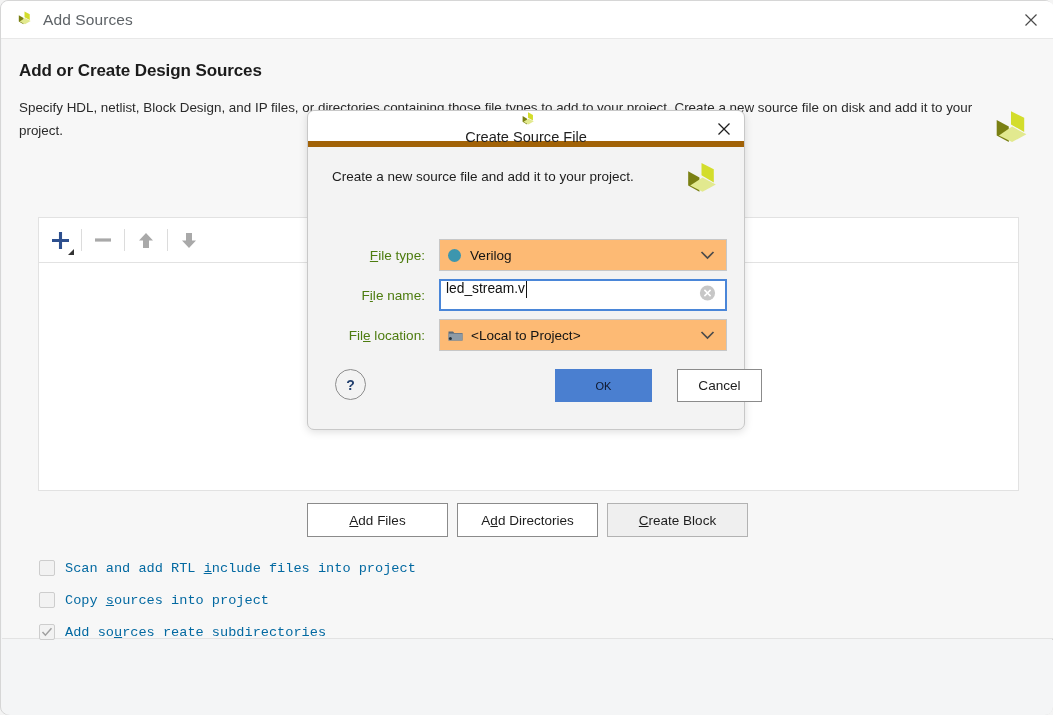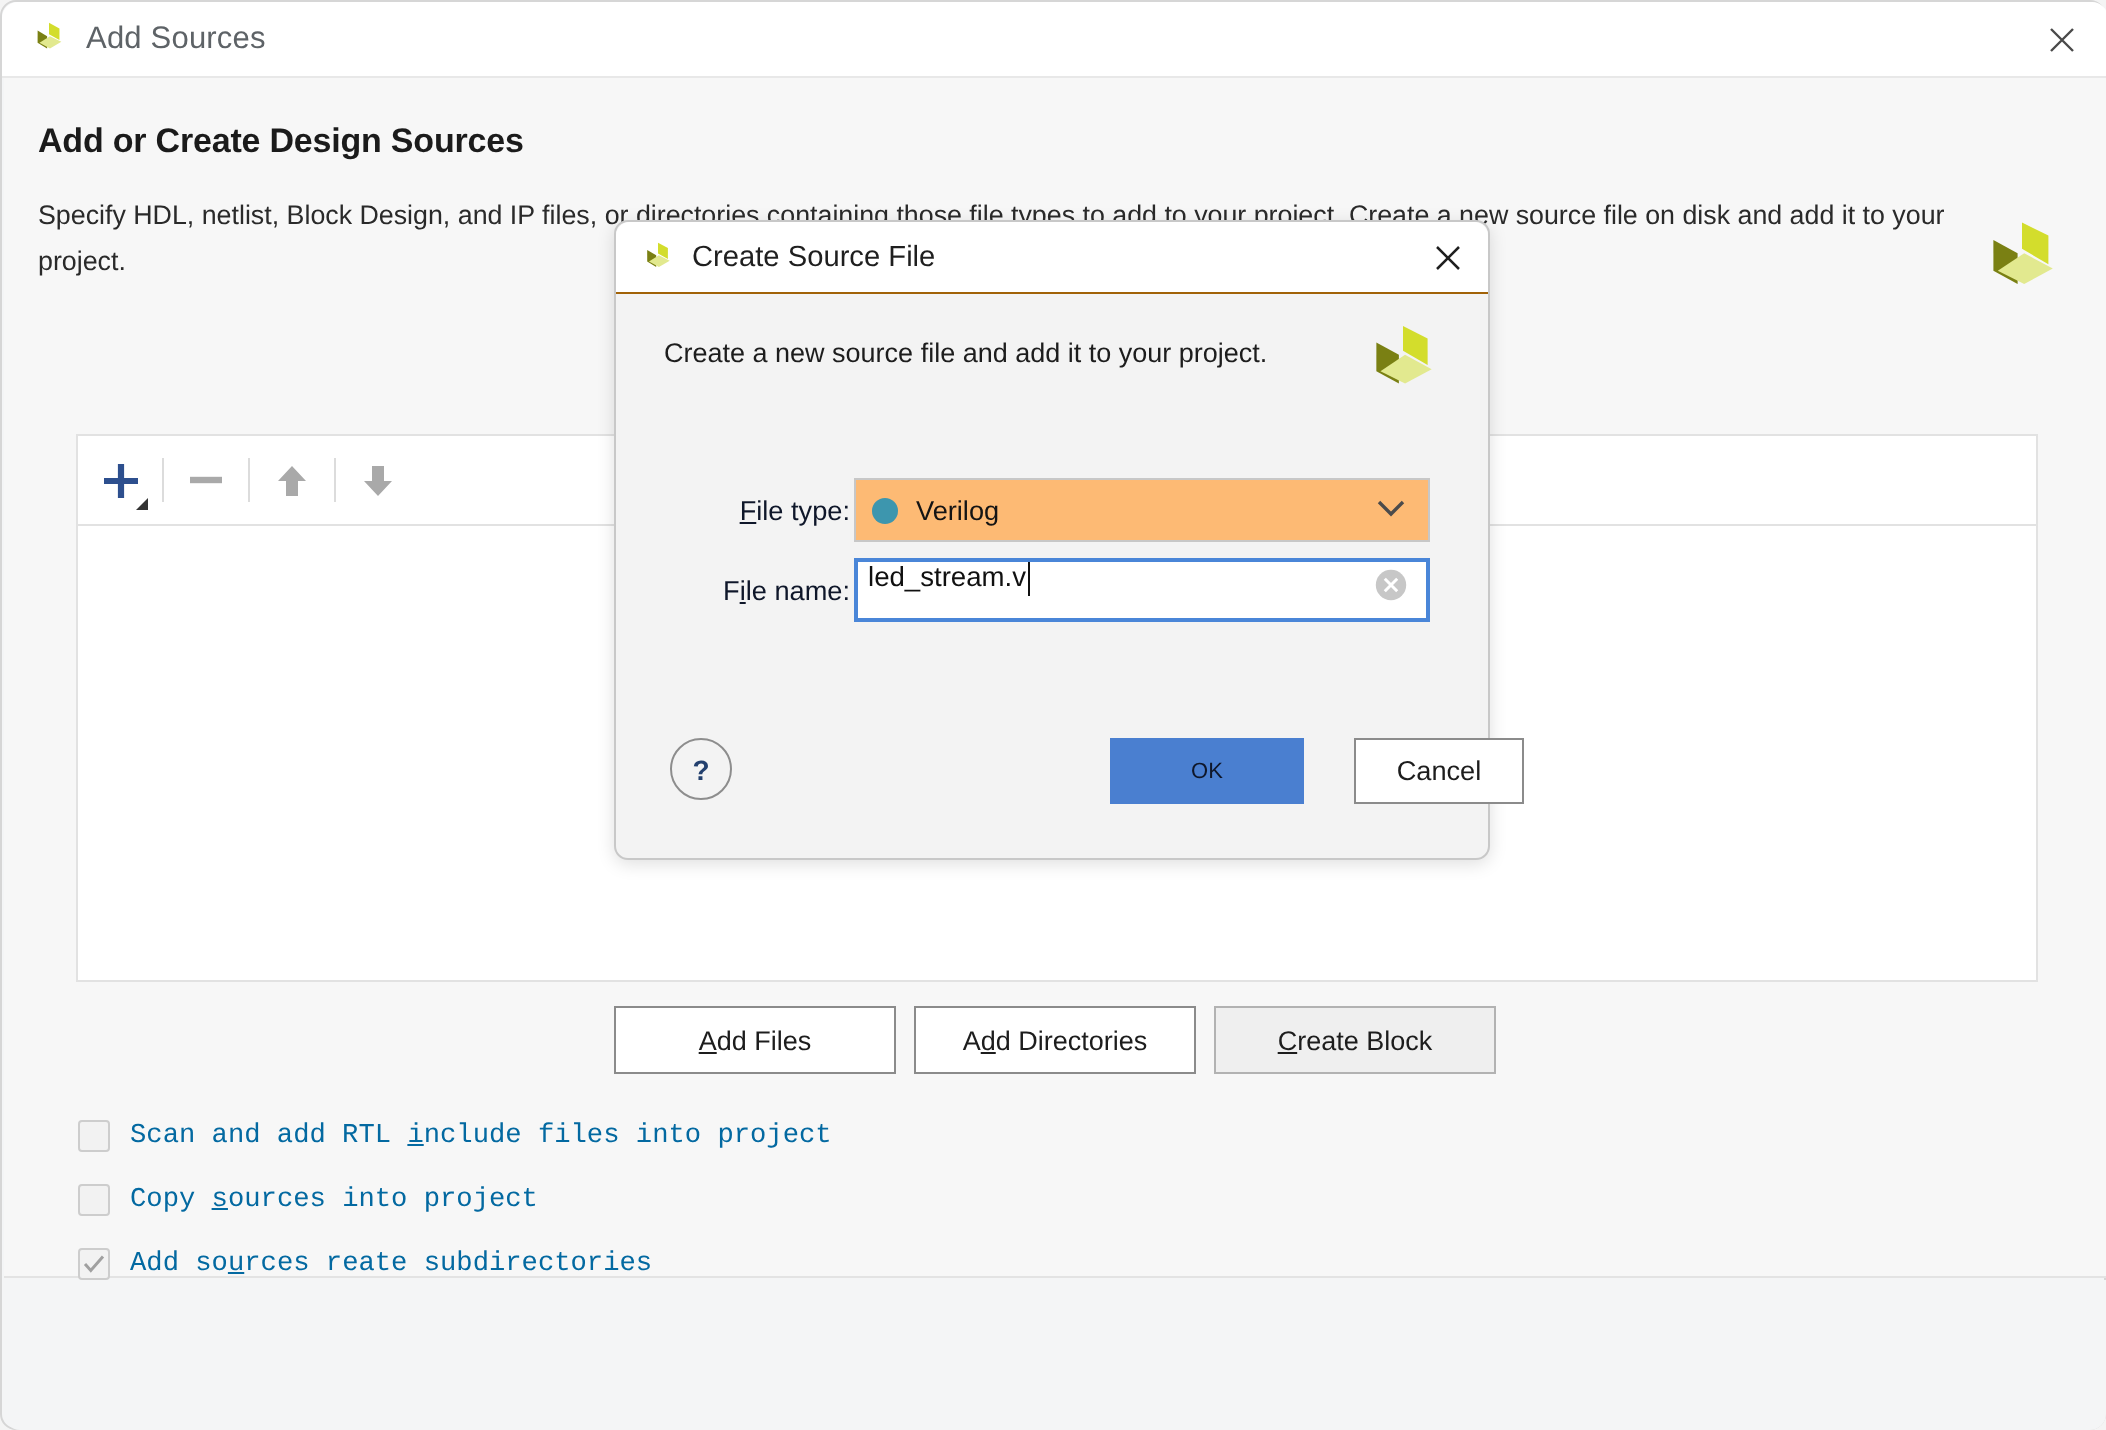--- a/index.html
+++ b/index.html
@@ -149,41 +149,41 @@
     border: 1px solid #c8c8c8;
     border-radius: 7px;
     box-shadow: 0 2px 9px rgba(0,0,0,.13);
   }
   .modal-title {
     position: absolute; left: 0; top: 0;
     width: 436px; height: 36px;
     background: #ffffff;
     border-top-left-radius: 7px;
     border-top-right-radius: 7px;
-    border-bottom: 1px solid #a16207;
-    display: flex; align-items: center;
+    border-bottom: 6px solid #a16207;
+    display: flex; align-items: center; flex-direction: column;
   }
   .modal-title-logo { margin-left: 12px; margin-right: 8px; display:flex; }
   .modal-title-text { font-size: 14.6px; color: #1f1f1f; }
   .modal-close {
     position: absolute; right: 4px; top: 3px;
     width: 32px; height: 30px;
     display: flex; align-items: center; justify-content: center;
   }
   .modal-desc {
     position: absolute; left: 24px; top: 58px;
     font-size: 13.5px; color: #1d1d1d;
   }
   .modal-logo { position: absolute; right: 22px; top: 50px; }
 
   .field-row { position: absolute; display: flex; align-items: center; }
   .field-label {
     width: 93px; text-align: right;
-    font-size: 13.6px; color: #0f172a;
-    margin-right: 2px;
+    font-size: 13.6px; color: #4d7c0f;
+    margin-right: 14px;
   }
   .combo {
     width: 288px; height: 32px;
     background: #fdba74;
     border: 1px solid #c7c7c7;
     display: flex; align-items: center;
     position: relative;
     padding-left: 8px;
   }
   .combo .dot {
@@ -396,20 +396,38 @@
             <span class="caret"></span>
           <span class="clear-x">
             <svg width="17" height="17" viewBox="0 0 17 17">
               <circle cx="8.5" cy="8.5" r="7.6" fill="#c7c7c7"></circle>
               <path d="M5.4 5.4 L11.6 11.6 M11.6 5.4 L5.4 11.6" stroke="#ffffff" stroke-width="1.5"></path>
             </svg>
           </span>
         </div>
       </div>
 
+      <div class="field-row" style="left:24px; top:208px;">
+        <span class="field-label"><span>Fil</span><span class="mn">e</span><span> location:</span></span>
+        <div class="combo">
+          <span class="folder-ic">
+            <svg width="15" height="13" viewBox="0 0 15 13">
+              <path d="M0.5 2.5 h4.5 l1.3 1.6 h8.2 v7.4 h-14 z" fill="#5a6a78"></path>
+              <path d="M0.5 4.6 h14 v6.9 h-14 z" fill="#8c9aa6"></path>
+              <circle cx="2.4" cy="9.6" r="1.5" fill="#22303c"></circle>
+            </svg>
+          </span>
+          <span class="ctext">&lt;Local to Project&gt;</span>
+          <span class="chev">
+            <svg width="15" height="10" viewBox="0 0 15 10">
+              <path d="M1.5 2 L7.5 8 L13.5 2" stroke="#4b4b4b" stroke-width="1.7" fill="none"></path>
+            </svg>
+          </span>
+        </div>
+      </div>
 
       <div class="modal-foot-help">?</div>
       <div class="btn-ok">OK</div>
       <div class="btn-cancel">Cancel</div>
     </div>
 
   </div>
 </div>
 
 </body></html>

